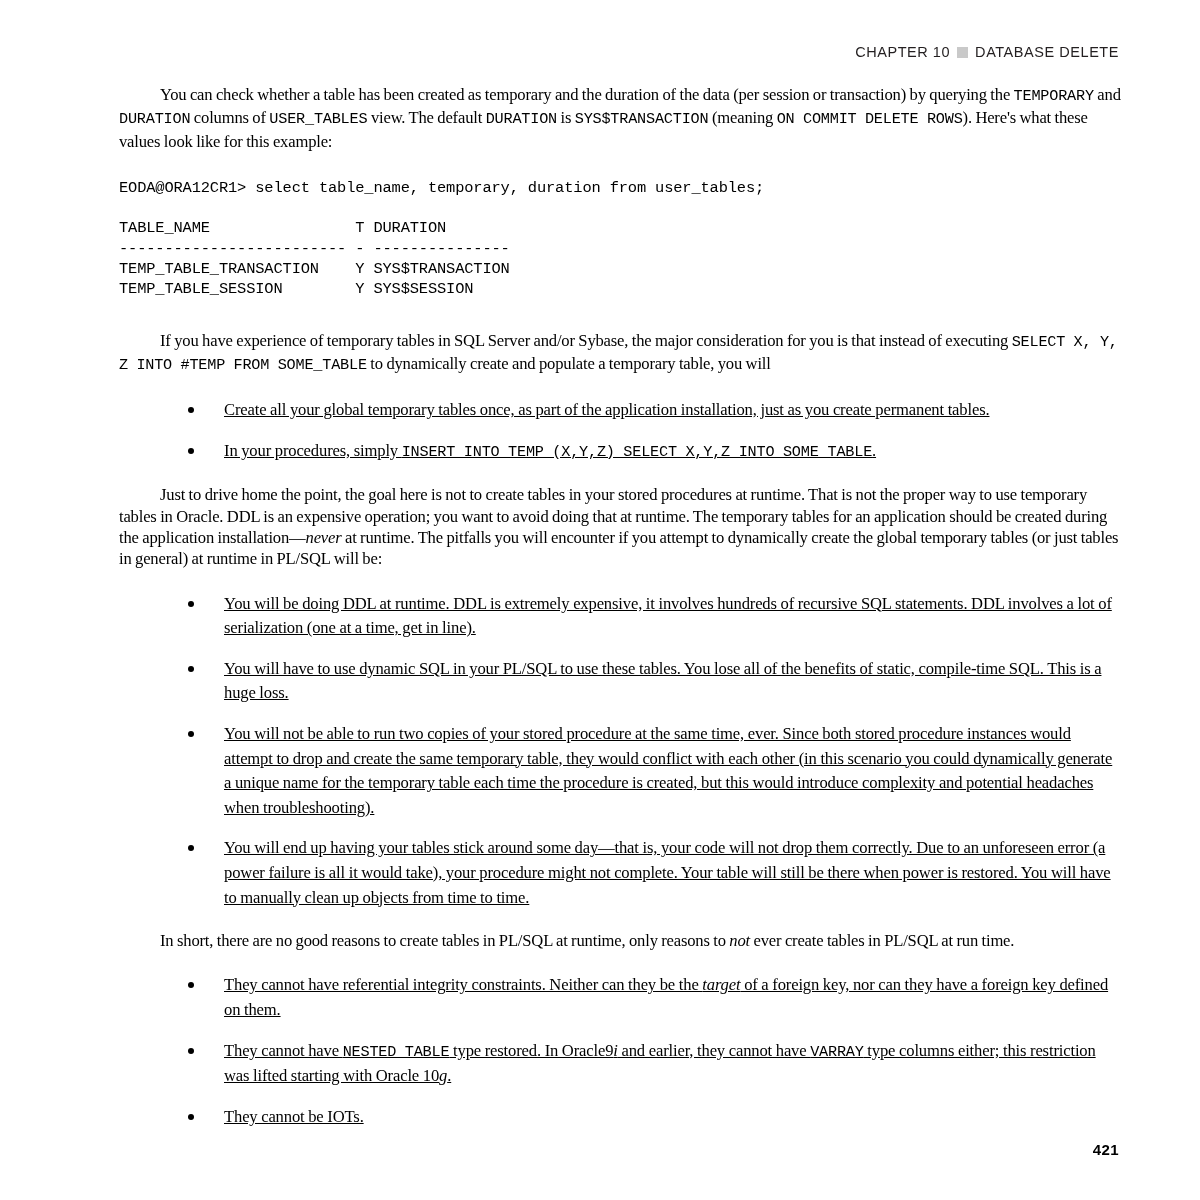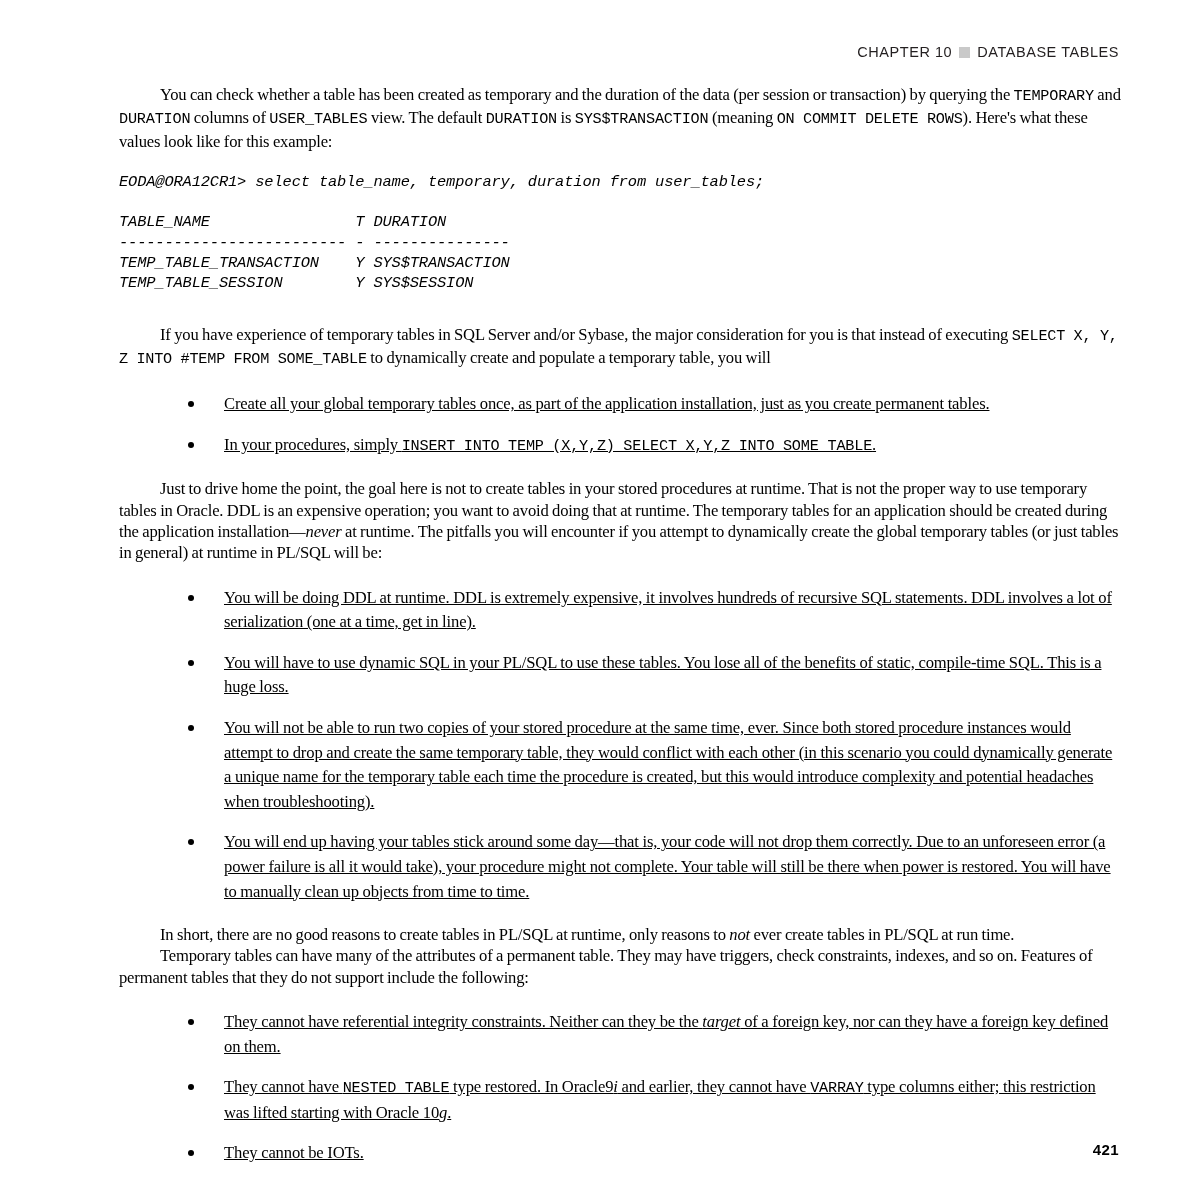--- a/index.html
+++ b/index.html
@@ -73,21 +73,21 @@
   
   pre.listing {
     margin: 0;
     font-family: "Liberation Mono", monospace;
     font-size: 15.4px;
     line-height: 20.3px;
     letter-spacing: -0.15px;
     white-space: pre;
     color: #000;
   }
-  .listing-block { margin-top: 20px; font-style: italic; }
+  .listing-block { margin-top: 26px; }
 
   
   ul.bullets {
     list-style: none;
     margin: 0;
     padding: 0;
   }
   ul.bullets > li {
     position: relative;
     padding-left: 105px;
@@ -122,21 +122,21 @@
   }
 </style>
 </head>
 <body>
 
 <div class="page">
 
   <div class="running-head">
     <span>CHAPTER 10</span>
     <span class="head-square"></span>
-    <span>DATABASE TABLES</span>
+    <span>DATABASE DELETE</span>
   </div>
 
   <div class="content">
 
     <p class="body indent"><span>You can check whether a table has been created as temporary and the duration of the data (per session or transaction) by querying the </span><code>TEMPORARY</code><span> and </span><code>DURATION</code><span> columns of </span><code>USER_TABLES</code><span> view. The default </span><code>DURATION</code><span> is </span><code>SYS$TRANSACTION</code><span> (meaning </span><code>ON COMMIT DELETE ROWS</code><span>). Here's what these values look like for this example:</span></p>
 
     <div class="listing-block">
       <pre class="listing">EODA@ORA12CR1&gt; select table_name, temporary, duration from user_tables;
 
 TABLE_NAME                T DURATION
@@ -156,21 +156,20 @@
 
     <ul class="bullets" style="margin-top:22px">
       <li><span>You will be doing DDL at runtime. DDL is extremely expensive, it involves hundreds of recursive SQL statements. DDL involves a lot of serialization (one at a time, get in line).</span></li>
       <li><span>You will have to use dynamic SQL in your PL/SQL to use these tables. You lose all of the benefits of static, compile-time SQL. This is a huge loss.</span></li>
       <li><span>You will not be able to run two copies of your stored procedure at the same time, ever. Since both stored procedure instances would attempt to drop and create the same temporary table, they would conflict with each other (in this scenario you could dynamically generate a unique name for the temporary table each time the procedure is created, but this would introduce complexity and potential headaches when troubleshooting).</span></li>
       <li><span>You will end up having your tables stick around some day—that is, your code will not drop them correctly. Due to an unforeseen error (a power failure is all it would take), your procedure might not complete. Your table will still be there when power is restored. You will have to manually clean up objects from time to time.</span></li>
     </ul>
 
     <p class="body indent" style="margin-top:20px"><span>In short, there are no good reasons to create tables in PL/SQL at runtime, only reasons to </span><span class="ital">not</span><span> ever create tables in PL/SQL at run time.</span></p>
 
-    <p class="body indent"><span>Temporary tables can have many of the attributes of a permanent table. They may have triggers, check constraints, indexes, and so on. Features of permanent tables that they do not support include the following:</span></p>
 
     <ul class="bullets" style="margin-top:22px">
       <li><span>They cannot have referential integrity constraints. Neither can they be the </span><span class="ital">target</span><span> of a foreign key, nor can they have a foreign key defined on them.</span></li>
       <li><span>They cannot have </span><code>NESTED TABLE</code><span> type restored. In Oracle9</span><span class="ital">i</span><span> and earlier, they cannot have </span><code>VARRAY</code><span> type columns either; this restriction was lifted starting with Oracle 10</span><span class="ital">g</span><span>.</span></li>
       <li><span>They cannot be IOTs.</span></li>
     </ul>
 
   </div>
 
   <div class="folio">421</div>

